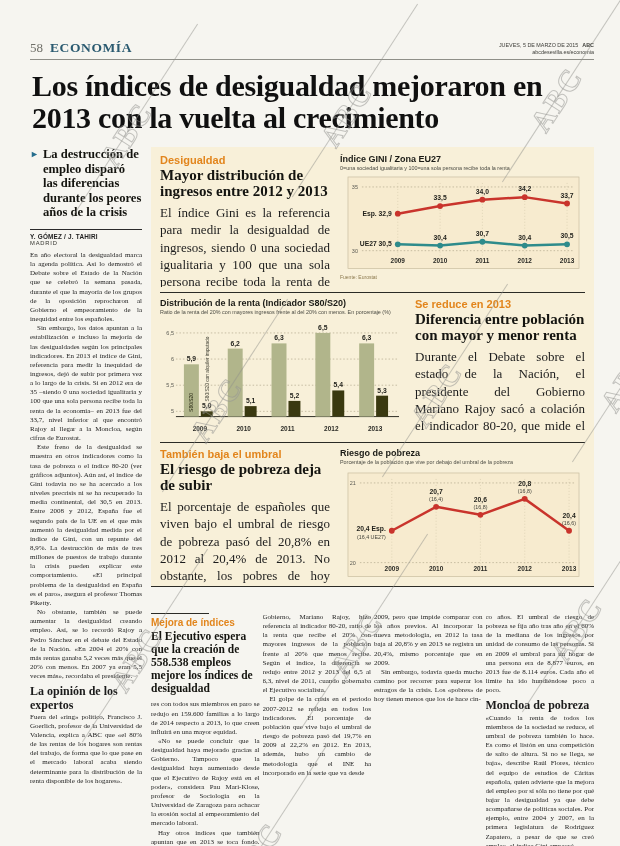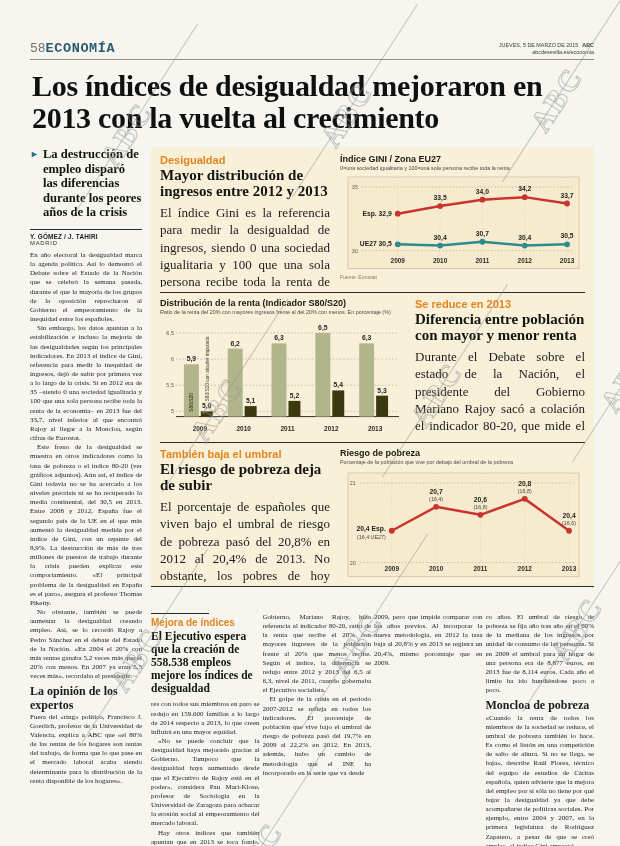--- a/index.html
+++ b/index.html
@@ -3,21 +3,21 @@
 <meta charset="utf-8">
 <style>
   html,body{margin:0;padding:0;background:#d8d7d3;}
   .sheet{position:relative;width:620px;height:846px;margin:0 auto;background:#f6f5f0;
          overflow:hidden;font-family:"Liberation Serif",serif;color:#1c1c1c;}
 
   
   .pageheader{position:absolute;left:30px;right:26px;top:33px;height:23px;
               border-bottom:1px solid #8f8f88;display:flex;justify-content:space-between;
               align-items:flex-end;padding-bottom:3px;}
-  .ph-left{display:flex;align-items:center;font-family:Liberation Mono, monospace;}
+  .ph-left{display:flex;align-items:center;gap:7px;}
   .pagenum{font-size:13px;color:#707069;}
   .section{font-size:13.5px;font-weight:bold;color:#2a5a70;letter-spacing:.6px;}
   .ph-right{text-align:right;font-family:"Liberation Sans",sans-serif;font-size:5.4px;
             color:#3c3c37;line-height:1.3;}
   .ph-date b{margin-left:4px;}
 
   
   .headline{position:absolute;left:30px;top:68px;width:565px;margin:2px;
             font-size:30px;line-height:1.06;font-weight:bold;color:#101010;letter-spacing:-.3px;}
 
@@ -276,20 +276,21 @@
           <p>res con todos sus miembros en paro se redujo en 159.600 familias a lo largo de 2014 respecto a 2013, lo que creen influirá en una mayor equidad.</p>
           <p class="ind">«No se puede concluir que la desigualdad haya mejorado gracias al Gobierno. Tampoco que la desigualdad haya aumentado desde que el Ejecutivo de Rajoy está en el poder», considera Pau Mari-Klose, profesor de Sociología en la Universidad de Zaragoza para achacar la erosión social al empeoramiento del mercado laboral.</p>
           <p class="ind">Hay otros índices que también apuntan que en 2013 se toca fondo. Por ejemplo, durante el Debate sobre el Estado de la Nación, el presidente del</p>
         </div>
         <div class="bcol bodytext">
           <p>Gobierno, Mariano Rajoy, hizo referencia al indicador 80-20, ratio de la renta que recibe el 20% con mayores ingresos de la población frente al 20% que menos recibe. Según el índice, la diferencia se redujo entre 2012 y 2013 del 6,5 al 6,3, nivel de 2011, cuando gobernaba el Ejecutivo socialista.</p>
           <p class="ind">El golpe de la crisis en el periodo 2007-2012 se refleja en todos los indicadores. El porcentaje de población que vive bajo el umbral de riesgo de pobreza pasó del 19,7% en 2009 al 22,2% en 2012. En 2013, además, hubo un cambio de metodología que el INE ha incorporado en la serie que va desde</p>
         </div>
         <div class="bcol bodytext">
           <p>2009, pero que impide comparar con los años previos. Al incorporar la nueva metodología, en 2012 la tasa baja al 20,8% y en 2013 se registra un 20,4%, mismo porcentaje que en 2009.</p>
+          <p class="ind">Sin embargo, todavía queda mucho camino por recorrer para superar los estragos de la crisis. Los «pobres» de hoy tienen menos que los de hace cin-</p>
         </div>
         <div class="bcol bodytext">
           <p>co años. El umbral de riesgo de pobreza se fija año tras año en el 60% de la mediana de los ingresos por unidad de consumo de las personas. Si en 2009 el umbral para un hogar de una persona era de 8.877 euros, en 2013 fue de 8.114 euros. Cada año el límite ha ido hundiéndose poco a poco.</p>
           <div class="ladillo">Moncloa de pobreza</div>
           <p>«Cuando la renta de todos los miembros de la sociedad se reduce, el umbral de pobreza también lo hace. Es como el listón en una competición de salto de altura. Si no se llega, se baja», describe Raúl Flores, técnico del equipo de estudios de Cáritas española, quien advierte que la mejora del empleo por sí sóla no tiene por qué bajar la desigualdad ya que debe acompañarse de políticas sociales. Por ejemplo, entre 2004 y 2007, en la primera legislatura de Rodríguez Zapatero, a pesar de que se creó empleo, el índice Gini empeoró.</p>
         </div>
       </div>
 
     </div>
   </div>

